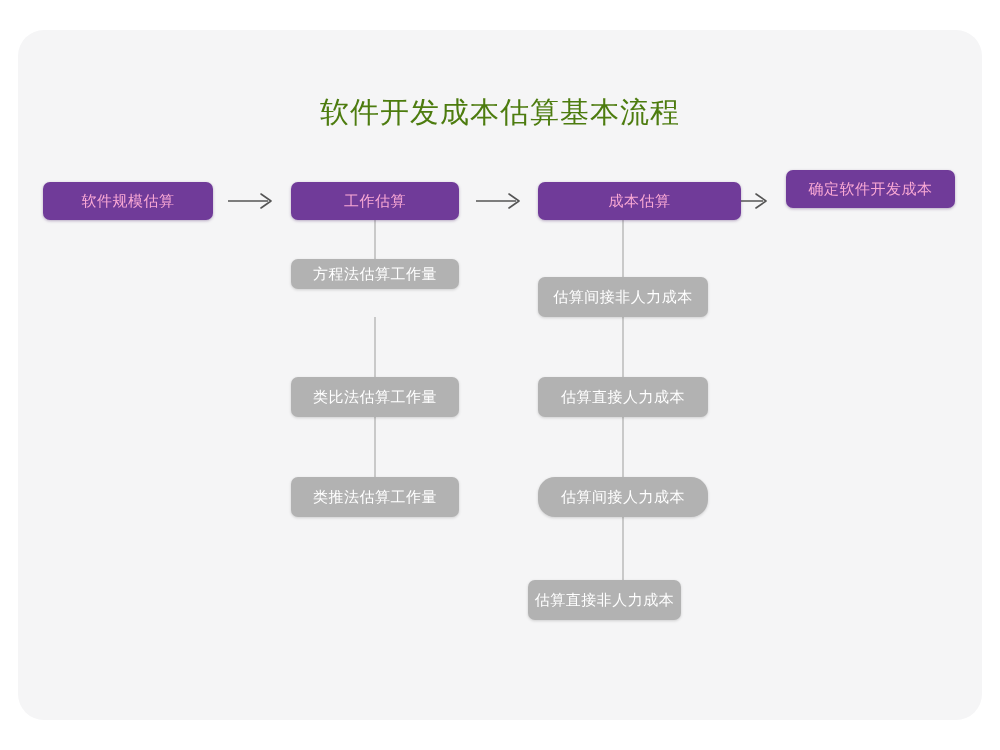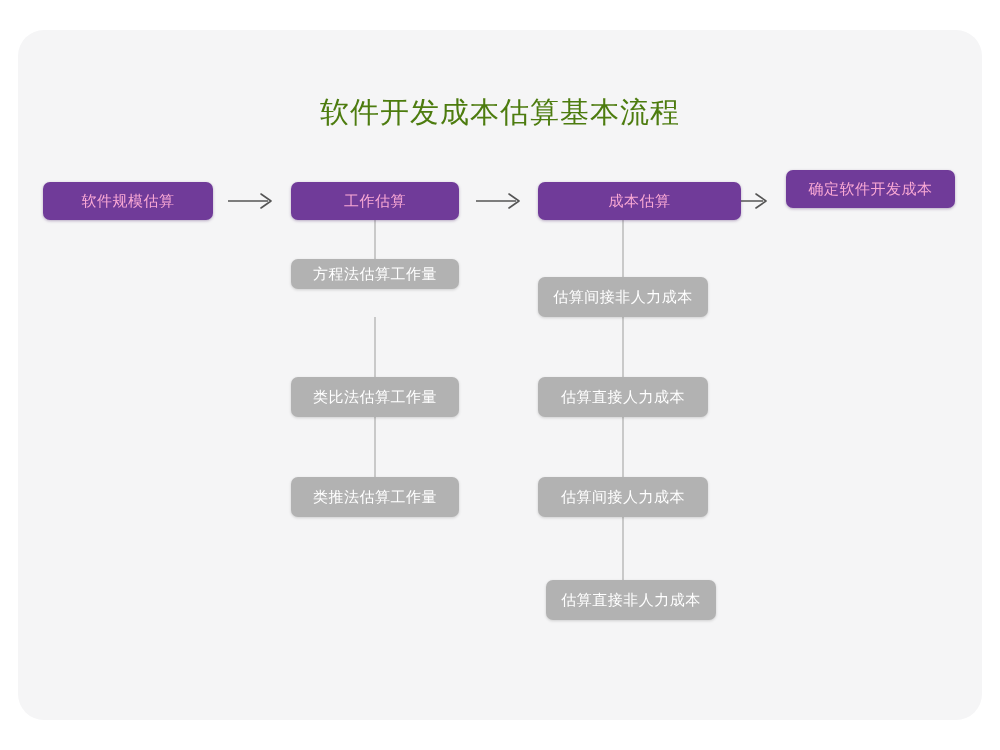--- a/index.html
+++ b/index.html
@@ -133,17 +133,17 @@
   <div class="node secondary" style="left:291px; top:259px; width:168px; height:30px;">方程法估算工作量</div>
 
   <div class="node secondary" style="left:291px; top:377px; width:168px; height:40px;">类比法估算工作量</div>
 
   <div class="node secondary" style="left:538px; top:277px; width:170px; height:40px;">估算间接非人力成本</div>
 
   <div class="node secondary" style="left:291px; top:477px; width:168px; height:40px;">类推法估算工作量</div>
 
   <div class="node secondary" style="left:538px; top:377px; width:170px; height:40px;">估算直接人力成本</div>
 
-  <div class="node secondary" style="left:538px; top:477px; width:170px; height:40px;">估算间接人力成本</div>
+  <div class="node secondary" style="left:538px; top:477px; width:170px; height:40px;border-radius:17px;">估算间接人力成本</div>
 
-  <div class="node secondary" style="left:546px; top:580px; width:170px; height:40px;">估算直接非人力成本</div>
+  <div class="node secondary" style="left:528px; top:580px; width:153px; height:40px;">估算直接非人力成本</div>
 
 </div>
 
 </body></html>

